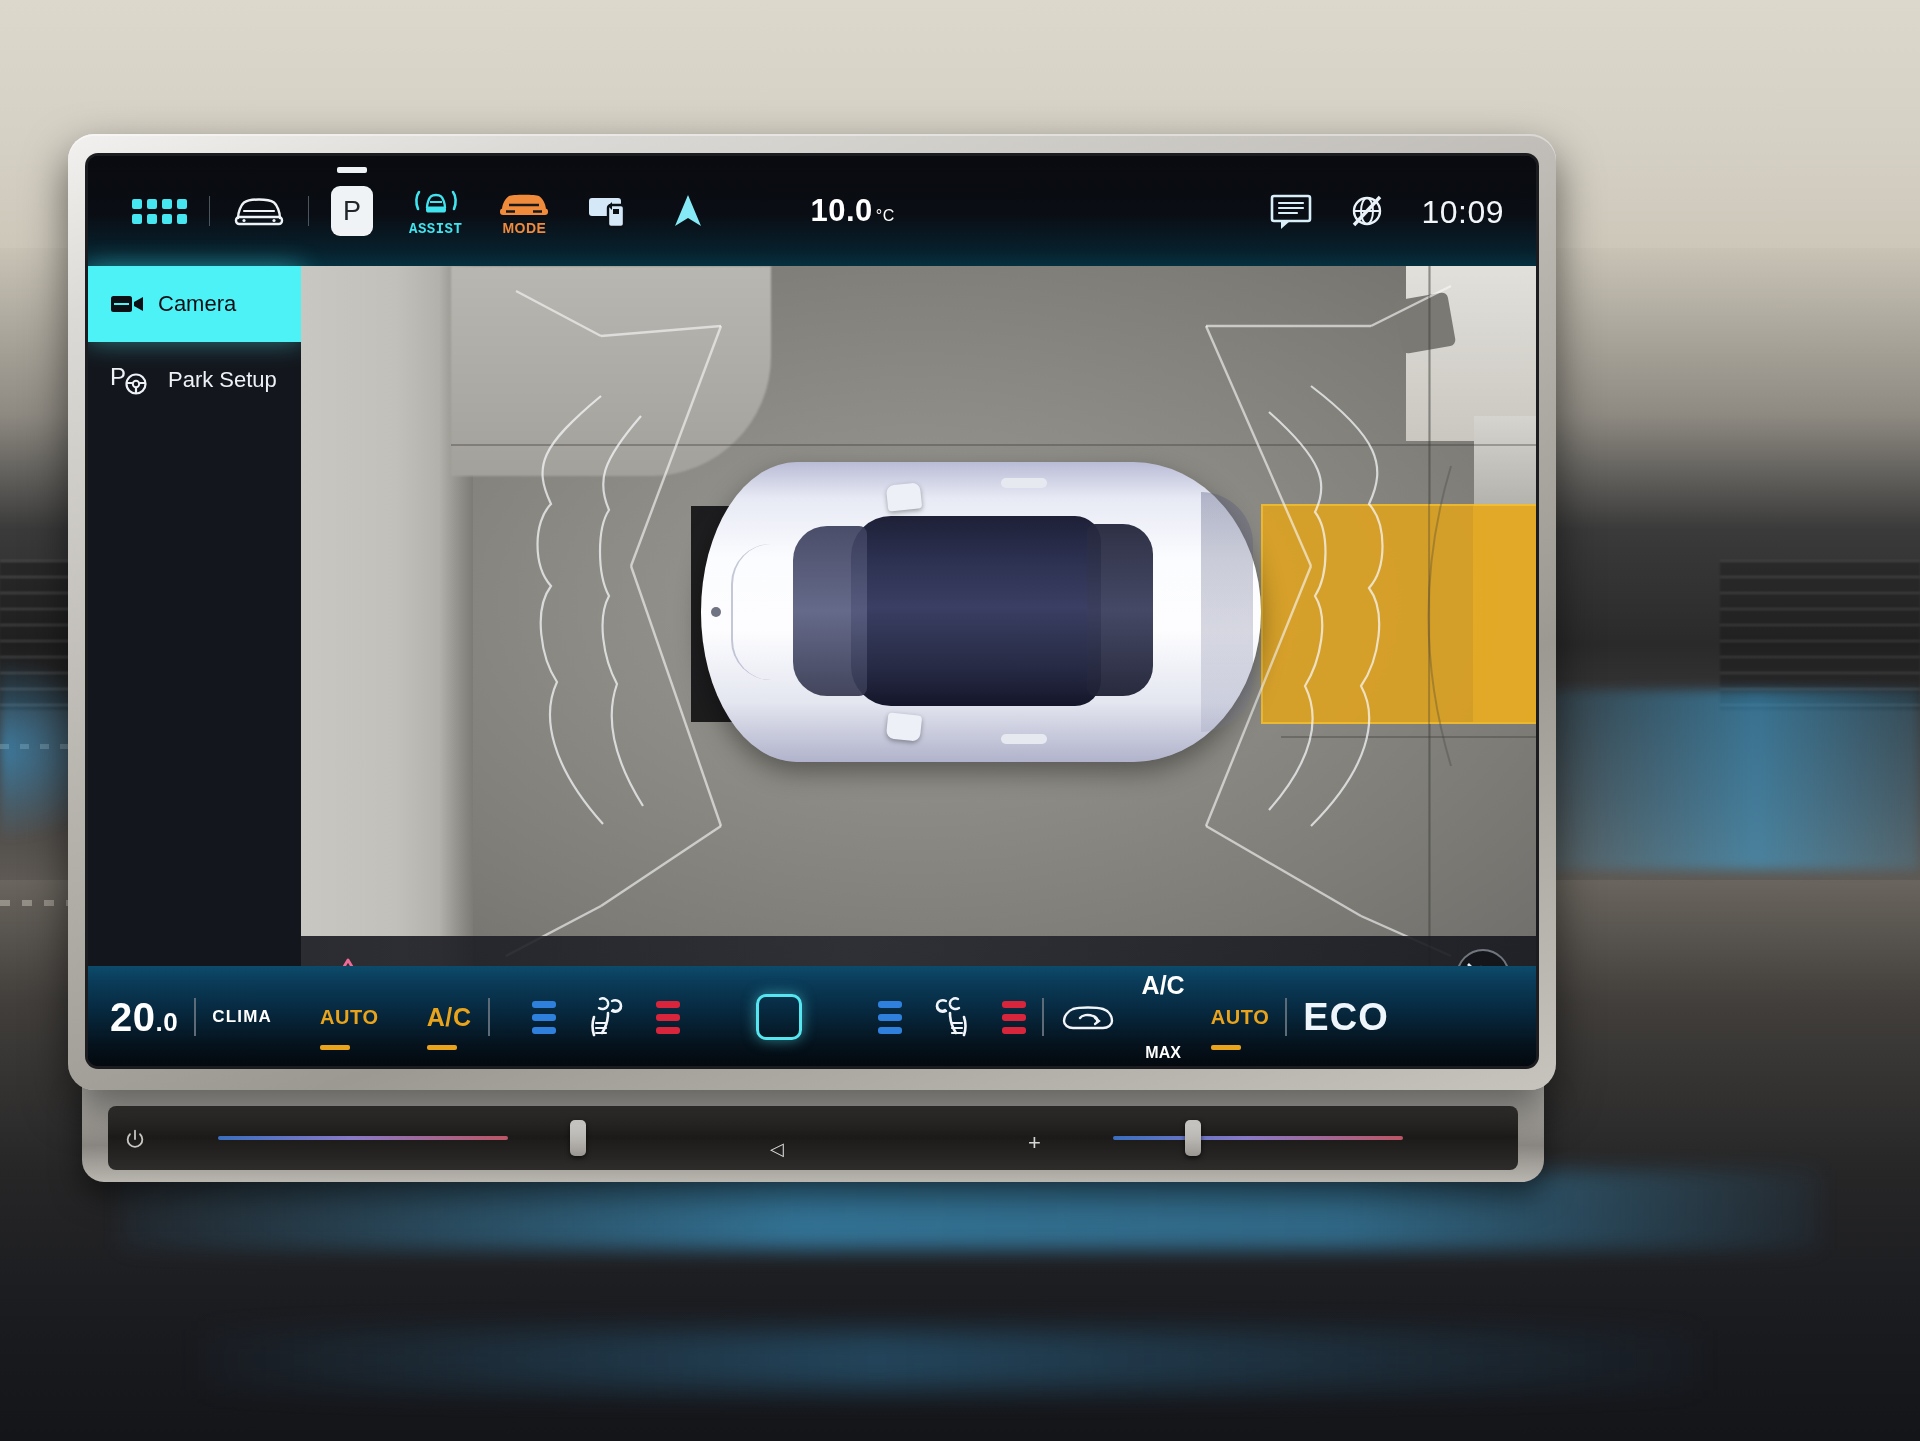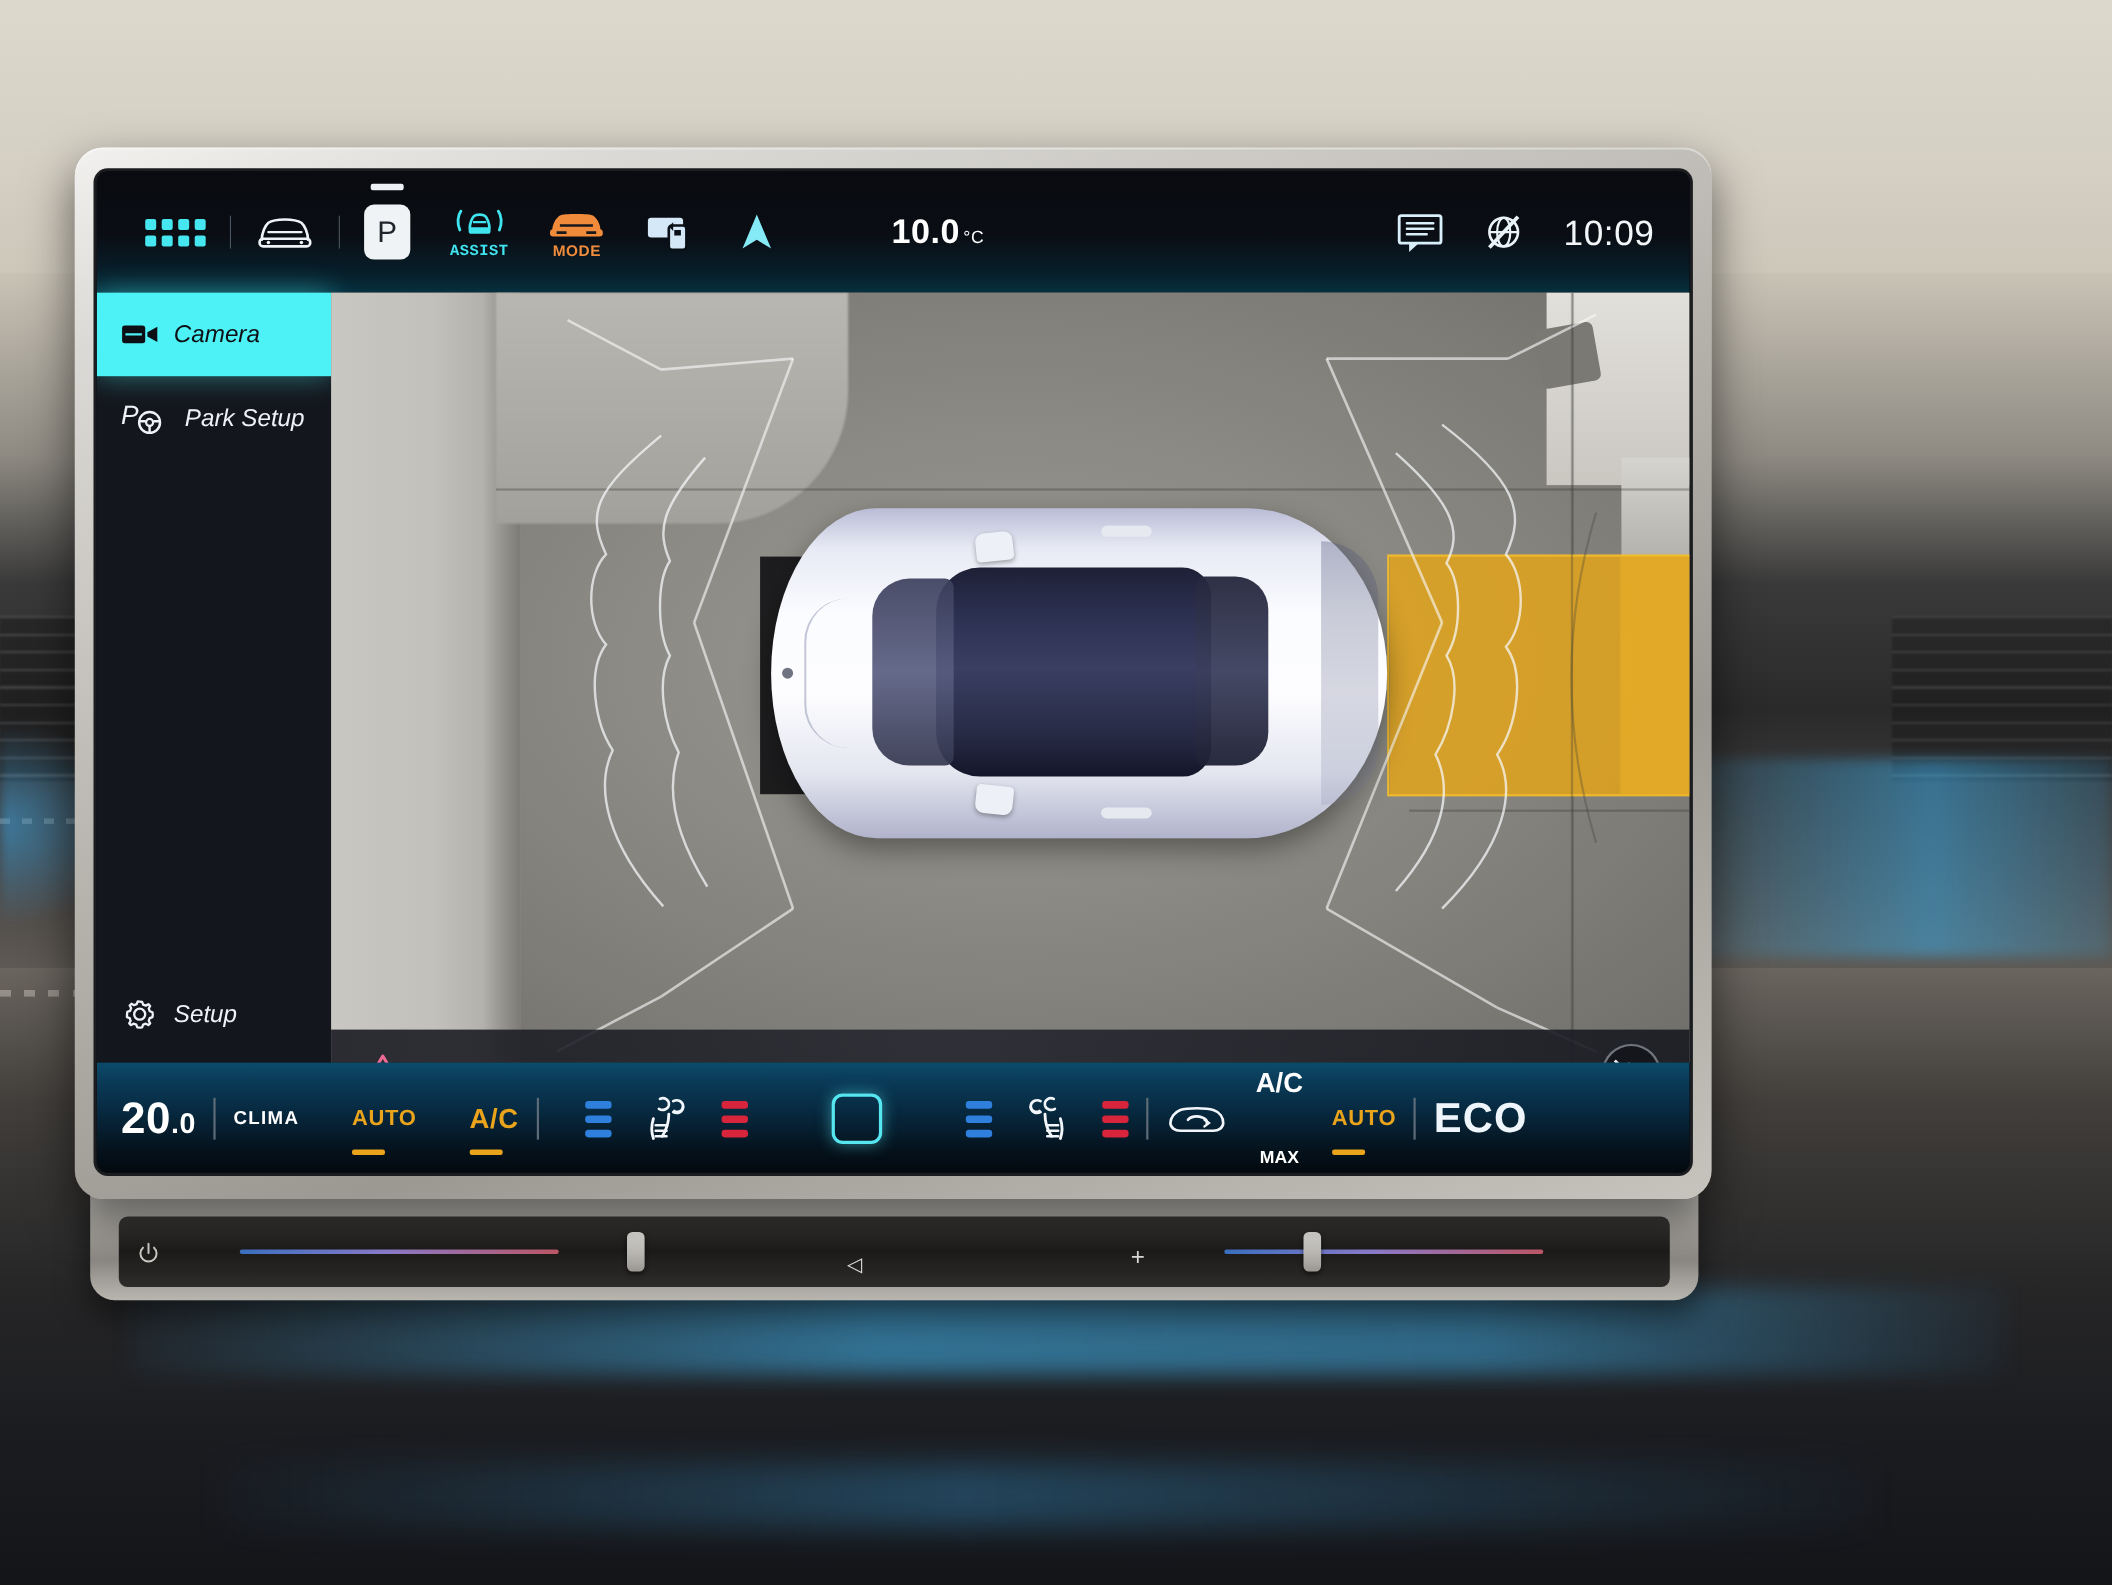--- a/index.html
+++ b/index.html
@@ -130,21 +130,21 @@
   .p-dash { position: absolute; top: -9px; left: 50%; transform: translateX(-50%); width: 30px; height: 6px; background: #eef2f5; border-radius: 2px; }
   .lbl-sm { font-size: 14px; font-weight: bold; letter-spacing: .5px; margin-top: 1px; }
   .c-assist { color: #3fe4ef; font-family: Liberation Mono, monospace; }
   .c-mode { color: #f08b3c; }
   .tb-temp { color: #fff; font-size: 31px; font-weight: bold; margin-left: 86px; letter-spacing: .5px; }
   .tb-temp small { font-size: 16px; font-weight: normal; margin-left: 3px; }
   .tb-right { margin-left: auto; display: flex; align-items: flex-end; gap: 34px; padding-right: 6px; }
   .tb-clock { color: #f2f6f8; font-size: 32px; letter-spacing: .5px; }
 
   
-  #body { position: absolute; left: 0; top: 110px; width: 1448px; height: 700px; display: flex; font-style: italic; }
+  #body { position: absolute; left: 0; top: 110px; width: 1448px; height: 700px; display: flex; }
   #sidebar {
     width: 213px; height: 100%; background: #14161d;
     display: flex; flex-direction: column; position: relative;
   }
   .side-item {
     display: flex; align-items: center; gap: 14px;
     height: 76px; padding-left: 22px; color: #eef2f6; font-size: 22px;
   }
   .side-item.active { background: #4df2f7; color: #0c1014; box-shadow: 0 0 26px rgba(77,242,247,.45); }
   .side-spacer { flex: 1; }
@@ -416,27 +416,20 @@
         <div class="side-item">
           <svg width="44" height="34" viewBox="0 0 44 34">
             <text x="0" y="22" font-family="Liberation Sans, sans-serif" font-size="24" fill="#eef2f6">P</text>
             <circle cx="26" cy="21" r="9.5" fill="none" stroke="#eef2f6" stroke-width="2.2"></circle>
             <circle cx="26" cy="21" r="3.2" fill="none" stroke="#eef2f6" stroke-width="2"></circle>
             <path d="M16.6 20h6M29.4 20h6M26 24.2v6.8" stroke="#eef2f6" stroke-width="2.2"></path>
           </svg>
           <span>Park Setup</span>
         </div>
         <div class="side-spacer"></div>
-        <div class="side-item side-setup">
-          <svg width="34" height="34" viewBox="0 0 34 34">
-            <path d="M17 5.5l2.2.3.9 2.5 2.5.9 2.3-1.3 1.6 1.6-1.3 2.3.9 2.5 2.5.9.3 2.2-.3 2.2-2.5.9-.9 2.5 1.3 2.3-1.6 1.6-2.3-1.3-2.5.9-.9 2.5-2.2.3-2.2-.3-.9-2.5-2.5-.9-2.3 1.3-1.6-1.6 1.3-2.3-.9-2.5-2.5-.9L5.5 17l.3-2.2 2.5-.9.9-2.5-1.3-2.3 1.6-1.6 2.3 1.3 2.5-.9.9-2.5z" fill="none" stroke="#eef2f6" stroke-width="2.1" stroke-linejoin="round"></path>
-            <circle cx="17" cy="17" r="5" fill="none" stroke="#eef2f6" stroke-width="2.1"></circle>
-          </svg>
-          <span>Setup</span>
-        </div>
       </div>
 
       <div id="camera">
         <div class="cam-ground"></div>
         <div class="cam-pillar-left"></div>
         <div class="cam-wall-top"></div>
         <div class="cam-right-obj"></div>
         <div class="cam-right-obj2"></div>
         <div class="cam-right-dark"></div>
         <div class="cam-floorline" style="top:178px;left:150px;right:0;"></div>

